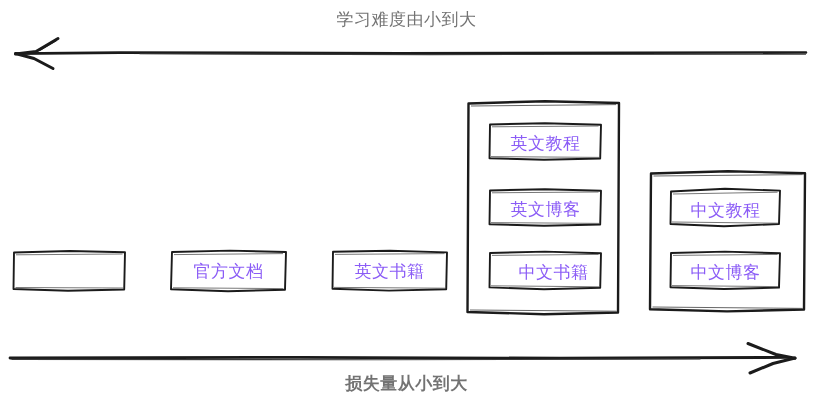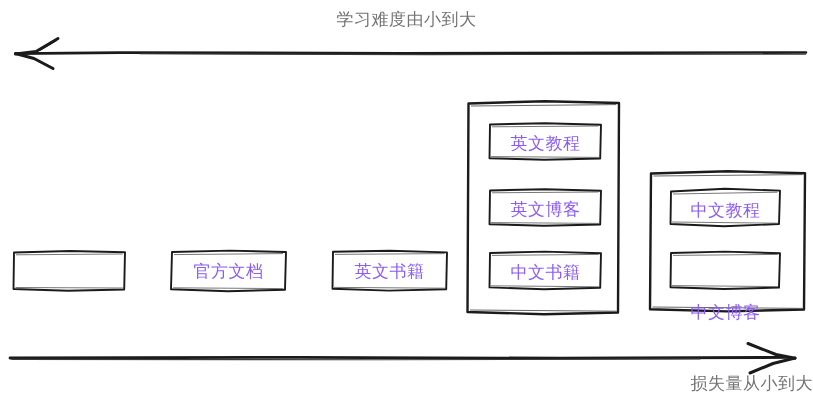--- a/index.html
+++ b/index.html
@@ -27,21 +27,22 @@
   #top-label {
     left: 0;
     top: 8px;
     width: 813px;
     text-align: center;
   }
   #bottom-labelhold {
     left: 0;
     top: 372px;
     width: 813px;
-    text-align: right;
+    text-align: center;
+    font-weight: bold;
   }
   svg.sketch {
     position: absolute;
     left: 0;
     top: 0;
     width: 813px;
     height: 414px;
     pointer-events: none;
   }
   .node-label {
@@ -138,25 +139,25 @@
 
 
   <div class="node-label" style="left:171px; top:260px; width:115px;text-align:center;">官方文档</div>
 
   <div class="node-label" style="left:332px; top:260px; width:115px;">英文书籍</div>
 
   <div class="node-label" style="left:490px; top:132px; width:111px;">英文教程</div>
 
   <div class="node-label" style="left:490px; top:198px; width:111px;">英文博客</div>
 
-  <div class="node-label" style="left:490px; top:261px; width:111px;">中文书籍</div>
+  <div class="node-label" style="left:490px; top:261px; width:111px;padding-left:8px;">中文书籍</div>
 
   <div class="node-label" style="left:671px; top:199px; width:109px;">中文教程</div>
 
-  <div class="node-label" style="left:671px; top:261px; width:109px;margin-top:40px;">中文博客</div>
+  <div class="node-label" style="left:671px; top:261px; width:109px;">中文博客</div>
 
   <div class="hit" style="left:13px; top:251px; width:113px; height:41px;"></div>
   <div class="hit" style="left:170px; top:250px; width:117px; height:42px;"></div>
   <div class="hit" style="left:332px; top:250px; width:116px; height:41px;"></div>
   <div class="hit" style="left:489px; top:123px; width:113px; height:37px;"></div>
   <div class="hit" style="left:489px; top:189px; width:113px; height:37px;"></div>
   <div class="hit" style="left:489px; top:251px; width:113px; height:39px;"></div>
   <div class="hit" style="left:670px; top:188px; width:111px; height:39px;"></div>
   <div class="hit" style="left:670px; top:251px; width:111px; height:39px;"></div>
 

